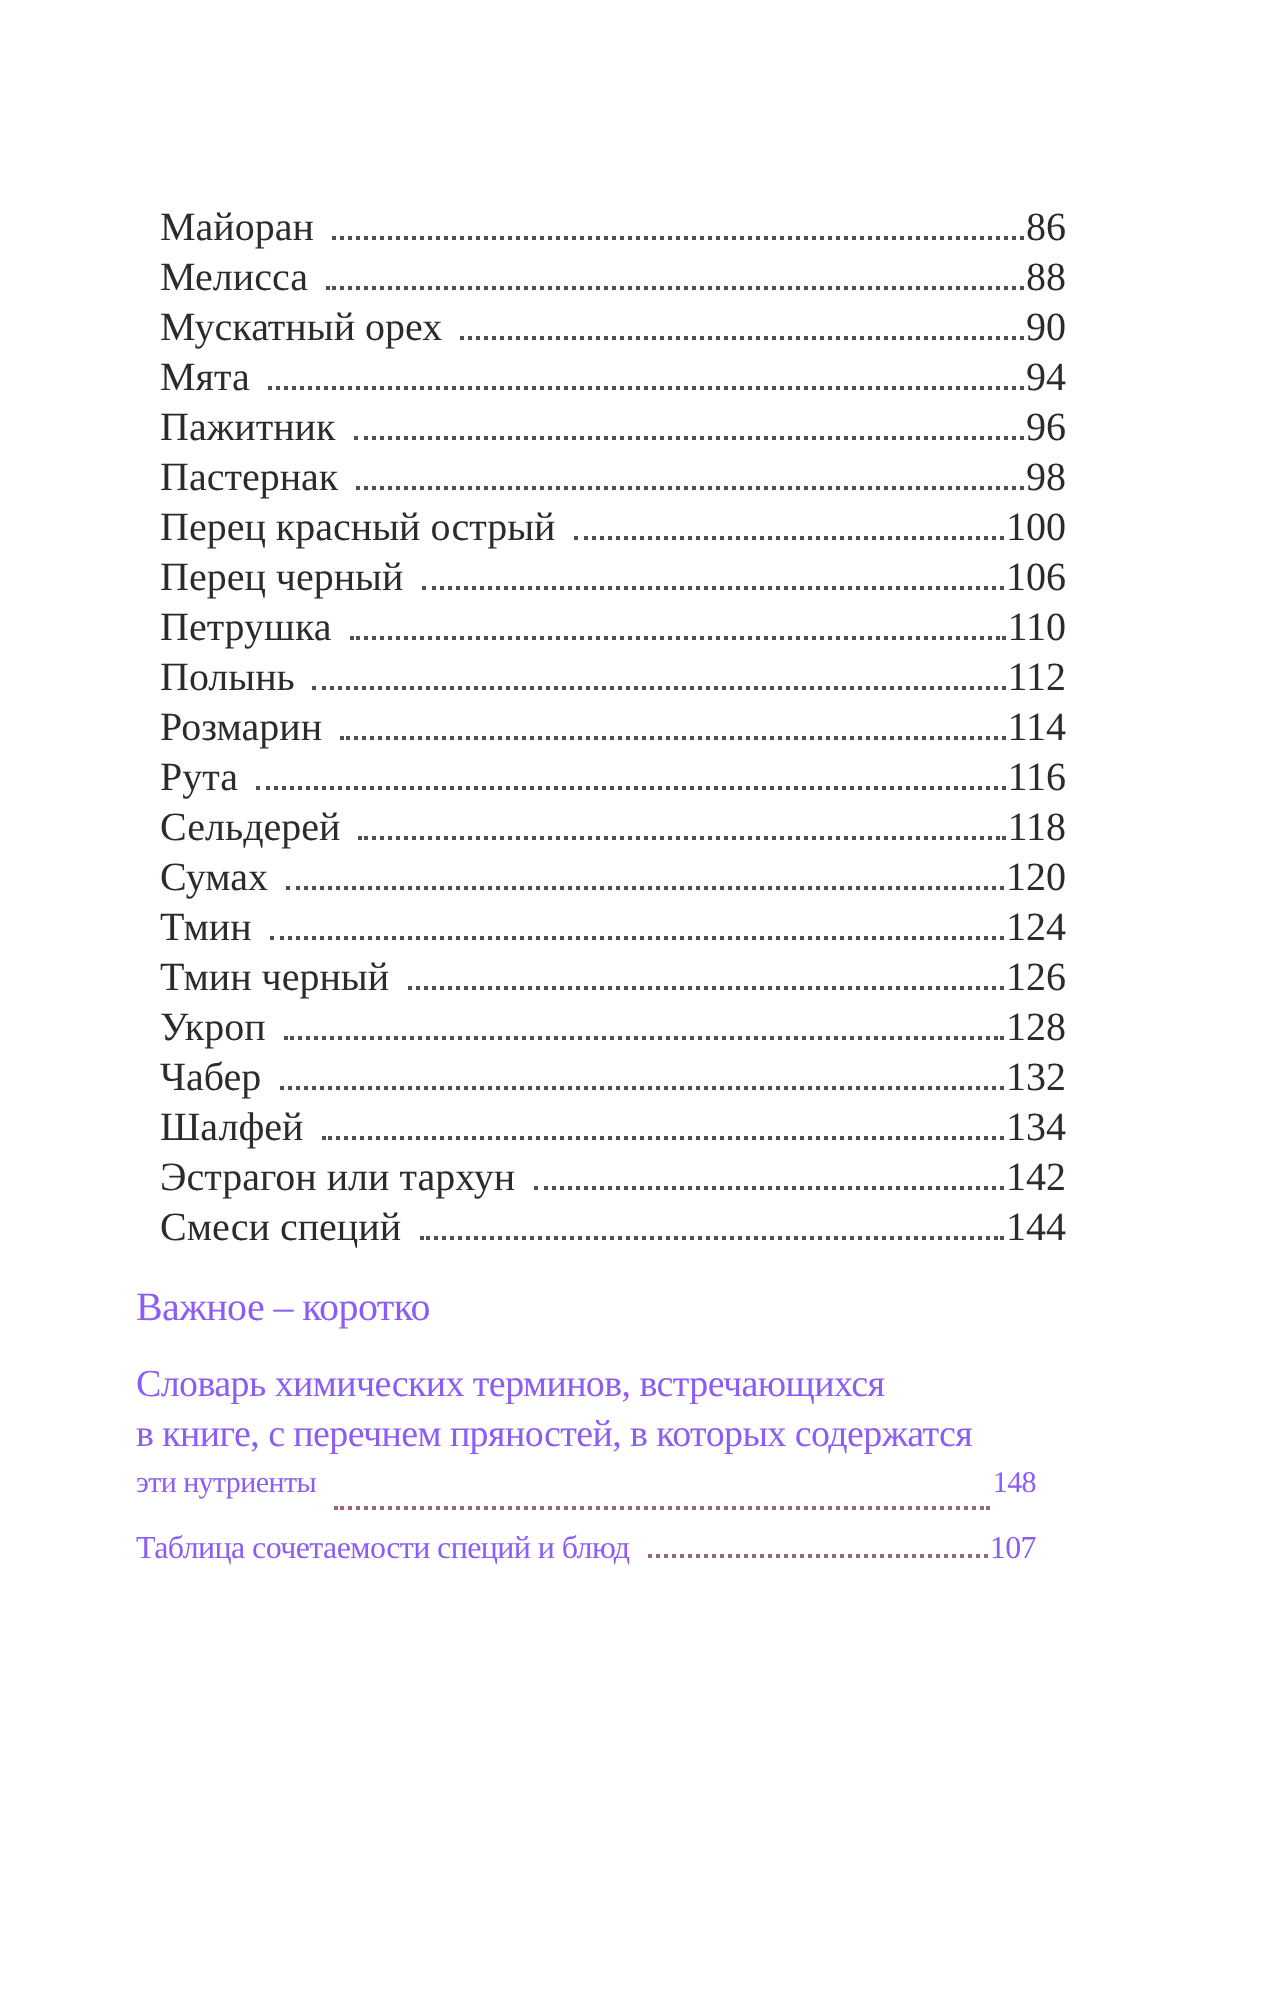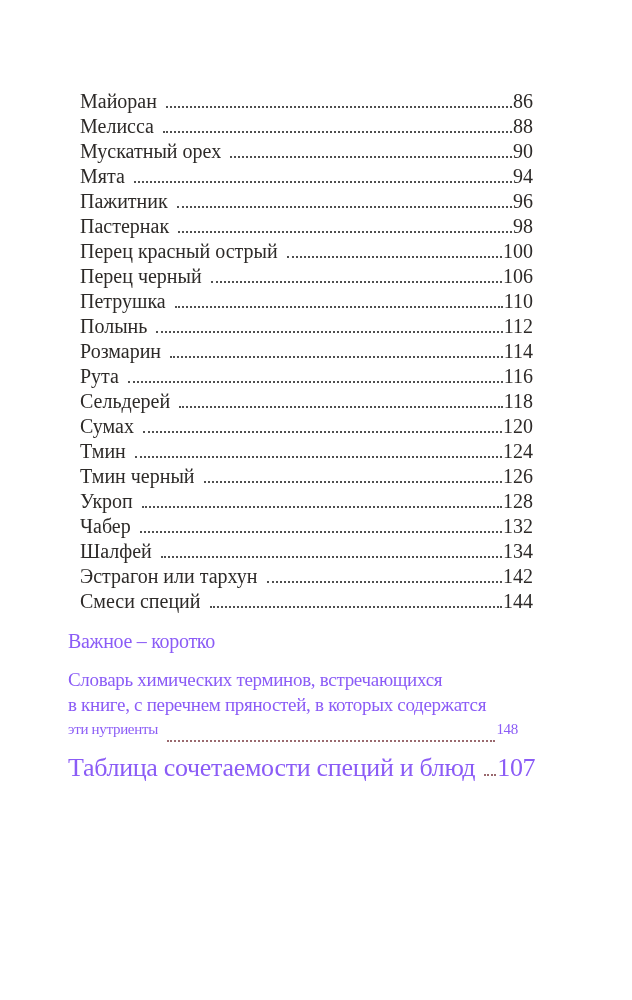--- a/index.html
+++ b/index.html
@@ -11,21 +11,21 @@
     position: relative;
     width: 632px;
     height: 1000px;
     background: #ffffff;
     overflow: hidden;
     font-family: "Liberation Serif", "DejaVu Serif", serif;
     color: #2d2a28;
   }
   .content {
     position: absolute;
-    top: 90px;
+    top: 103px;
     left: 80px;
     width: 453px;
   }
   .toc-row {
     display: flex;
     align-items: baseline;
     height: 25px;
     font-size: 20px;
     white-space: nowrap;
   }
@@ -54,21 +54,21 @@
     line-height: 25px;
   }
   .glossary {
     margin-top: 13px;
     font-size: 19px;
     line-height: 25px;
   }
   .glossary .toc-row { font-size: 15px; align-items: flex-end; }
   .pairing-row {
     margin-top: 11px;
-    font-size: 26px;
+    font-size: 16px;
   }
 </style>
 </head>
 <body>
 
 <div class="page">
   <div class="content">
 
     <div id="toc-list">
         <div class="toc-row">

